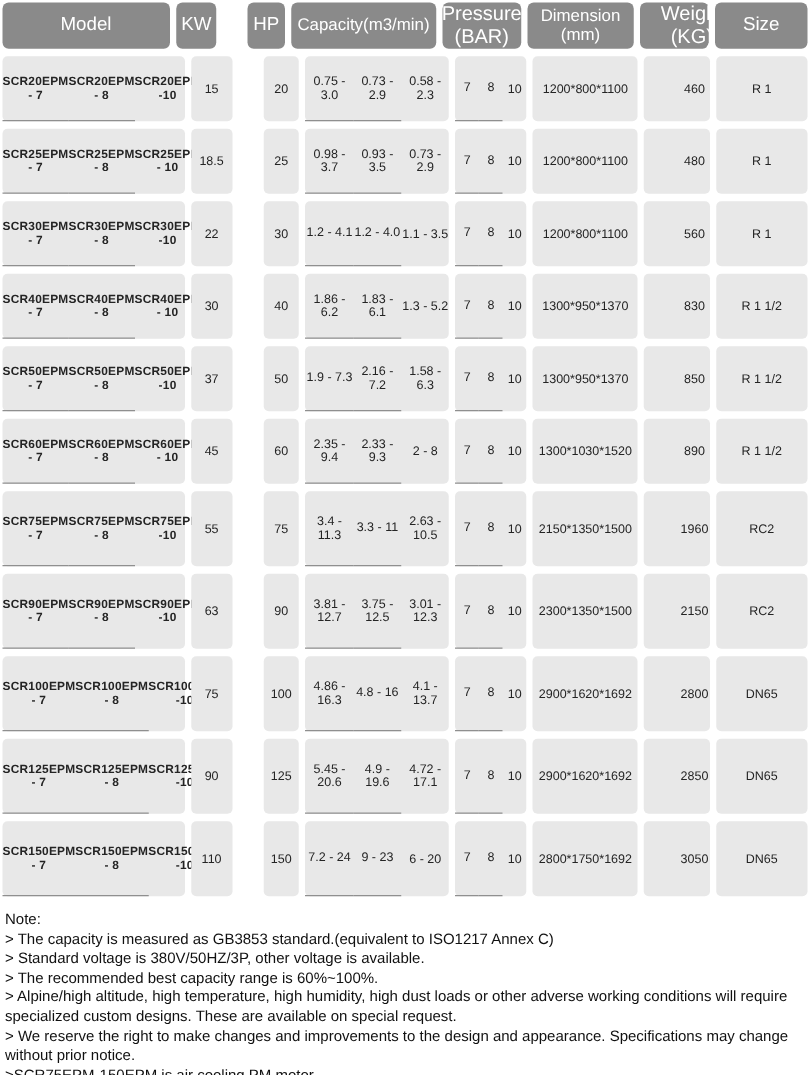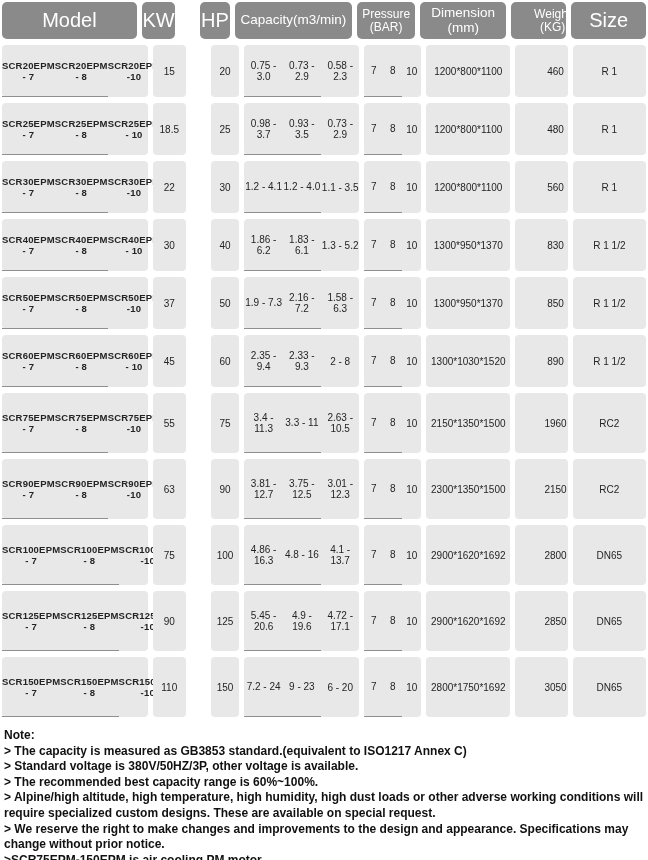--- a/index.html
+++ b/index.html
@@ -13,24 +13,24 @@
 
   
   .header-row, .group { display: flex; gap: 5px; margin-bottom: 6px; }
 
   .hcell {
     background: var(--header-bg, #8a8a8a);
     color: var(--header-text, #ffffff);
     height: 37px; border-radius: 5px;
     display: flex; align-items: center; justify-content: center;
     text-align: center; white-space: pre-line; line-height: 1.08;
-    font-size: 20px;
+    font-size: 15px;
   }
   .hs-md { font-size: 13.5px; }
-  .hs-sm { font-size: 12px; }
+  .hs-sm { font-size: 16px; }
 
   .c-model  { width: 146px; }
   .c-kw     { width: 36px; }
   .c-hp     { width: 32px; margin-left: 20px; }
   .c-cap    { width: 127px; }
   .c-press  { width: 63px; }
   .c-dim    { width: 93px; }
   .c-weight { width: 55px; padding-left: 28px; }
   .c-size   { width: 81px; }
 
@@ -44,21 +44,21 @@
   }
   .cell.single { display: flex; align-items: center; justify-content: center; text-align: center; }
   .cell.sub { display: flex; flex-direction: row; }
   .subrow { flex: 1; display: flex; align-items: center; justify-content: center; text-align: center; }
   .sub .subrow:not(:last-child) { border-bottom: 1px solid var(--separator, #8f8f8f); }
   .subrow.model { font-weight: bold; font-size: 9.5px; letter-spacing: 0.2px; }
 
   
   .notes { padding: 5px 2px 0 2px; }
   .note-title, .note-line {
-    font-size: 12px; font-weight: bold;
+    font-size: 12px; font-weight: normal;
     color: var(--note-text, #111111);
     line-height: 1.3;
   }
 </style>
 </head>
 <body>
 
 <div class="page">
 
   <div class="spec-table">

